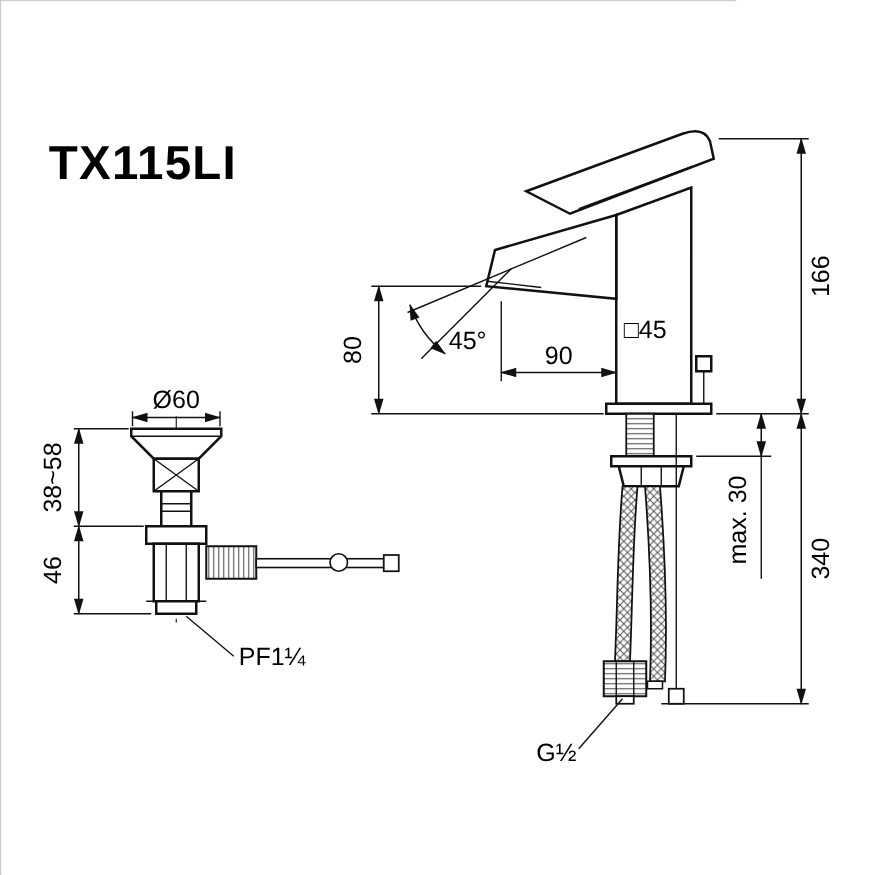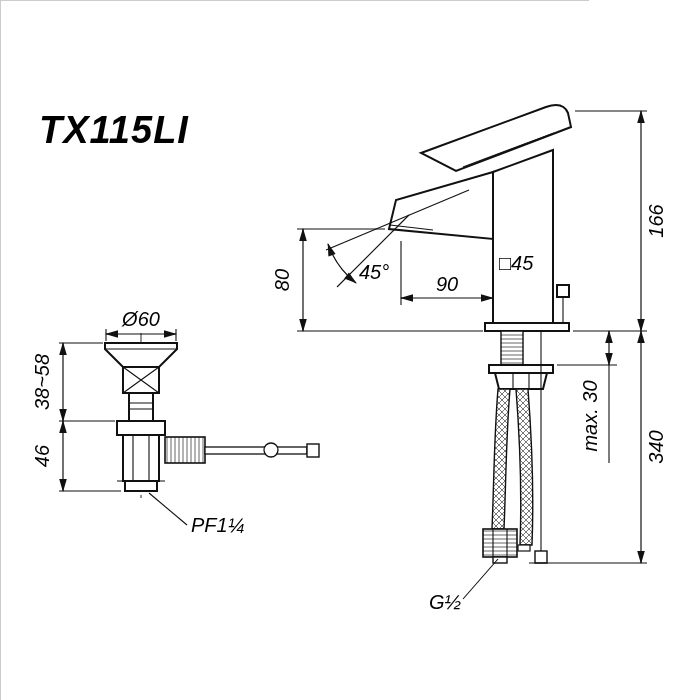--- a/index.html
+++ b/index.html
@@ -10,21 +10,20 @@
     background: #ffffff;
     overflow: hidden;
   }
   .canvas {
     position: relative;
     width: 589px;
     height: 700px;
     background: #ffffff;
     border: 1px solid #cccccc;
     box-sizing: border-box;
-    font-style: italic;
   }
   svg { display: block; }
   text {
     font-family: "Liberation Sans", "DejaVu Sans", sans-serif;
     fill: #000000;
   }
   .title-text {
     font-size: 38px;
     font-weight: bold;
     letter-spacing: 1px;

